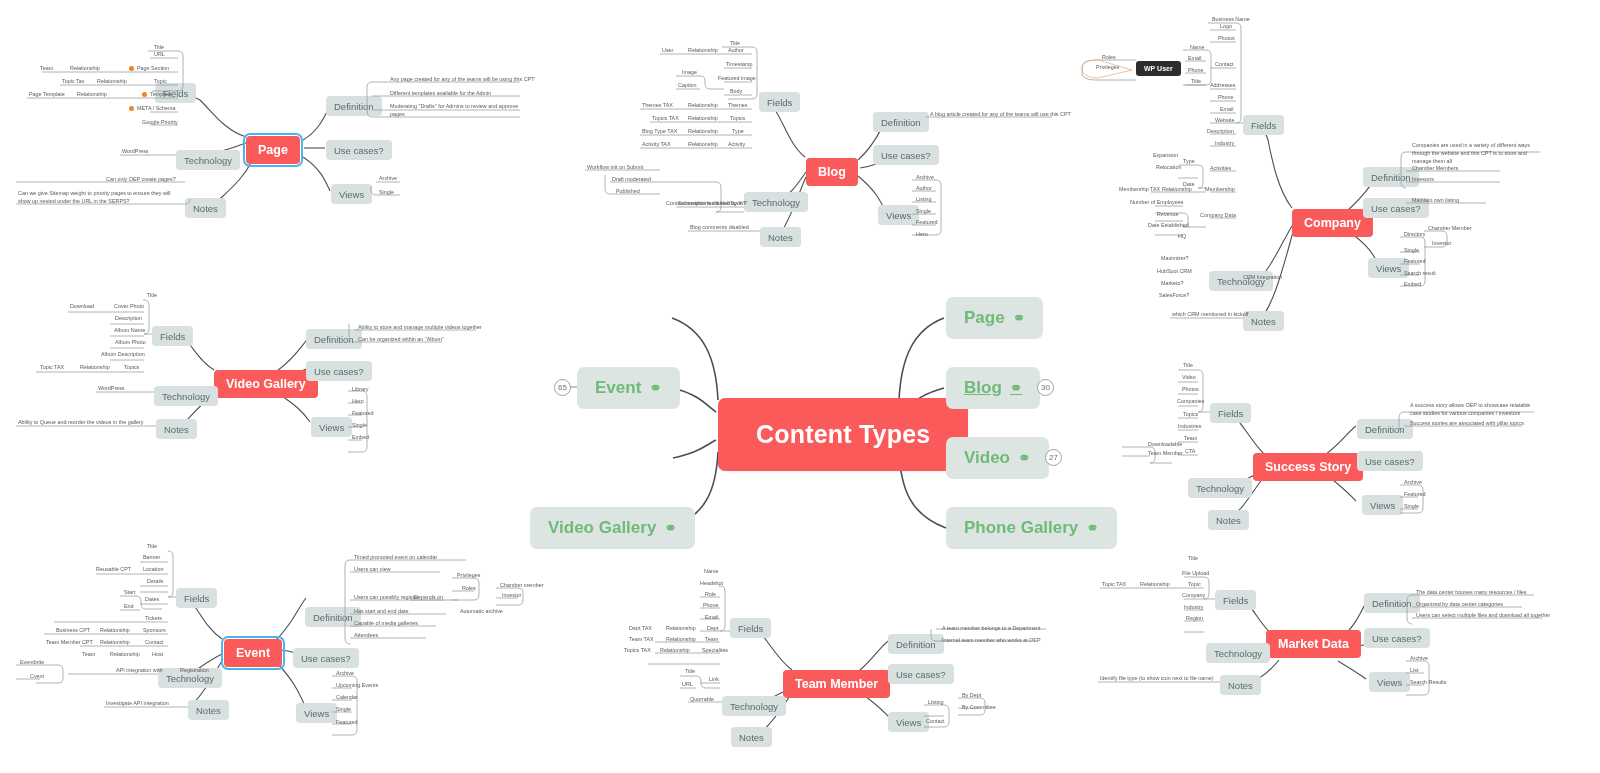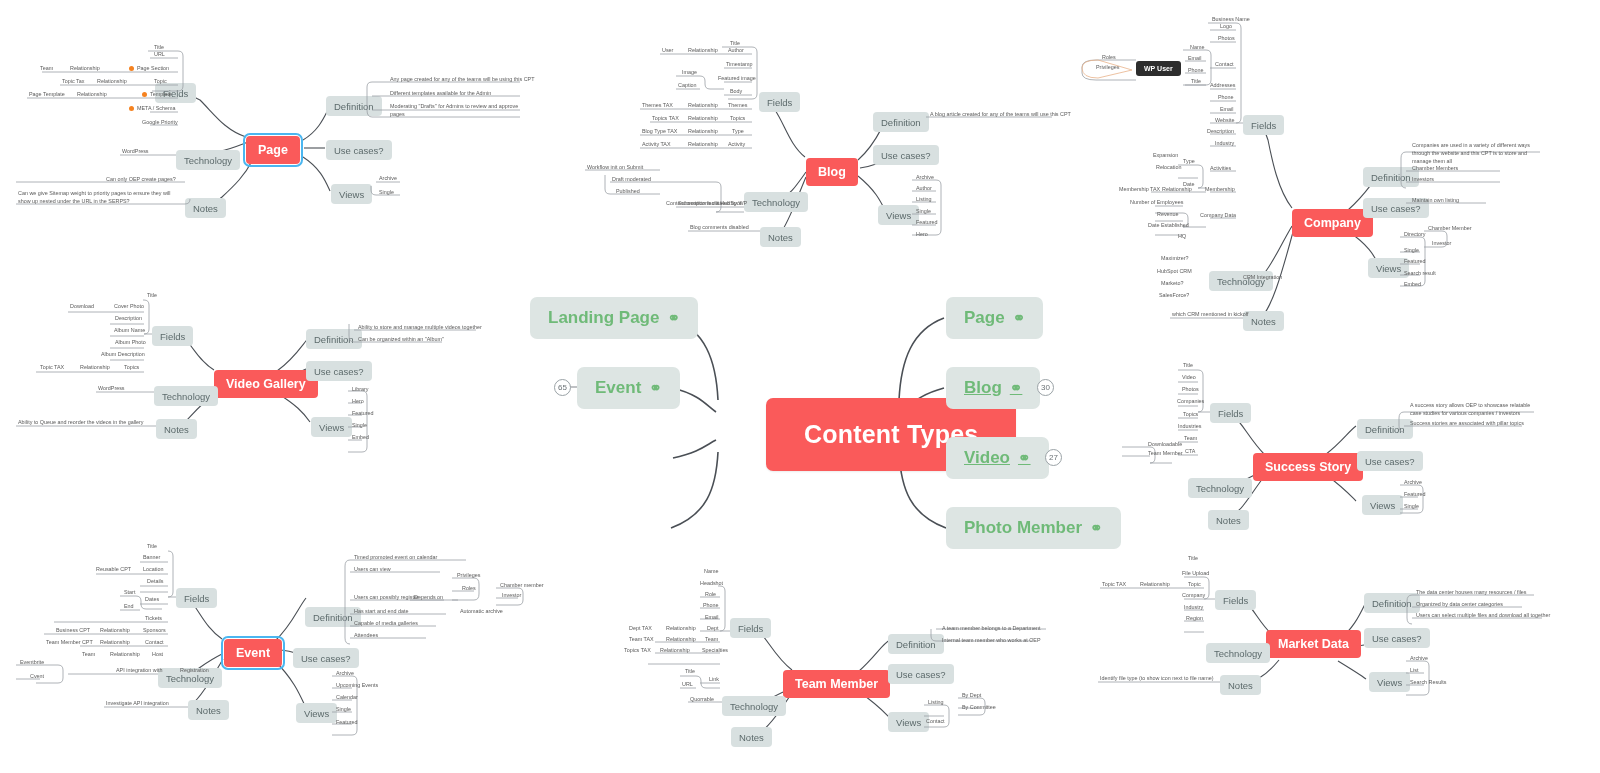--- a/index.html
+++ b/index.html
@@ -157,43 +157,43 @@
     <g fill="none" stroke="#4a4f55" stroke-width="1.1">
       <path d="M1278,640 C1262,628 1256,612 1246,602 C1242,599 1238,598 1234,598"></path>
       <path d="M1278,656 C1262,660 1256,650 1246,650"></path>
       <path d="M1279,660 C1264,678 1256,680 1246,682"></path>
       <path d="M1338,641 C1354,628 1360,614 1366,602"></path>
       <path d="M1339,650 C1352,648 1358,646 1364,645"></path>
       <path d="M1338,661 C1356,672 1362,676 1366,679"></path>
     </g>
   </svg>
 
-  <div class="node root" style="left:718px;top:398px;margin-left:48px;">Content Types</div>
-
-  <div class="node main-topic" style="left:530px;top:297px;">
-    <span>Landing Page</span><span class="lnk">⚭</span>
-  </div>
+  <div class="node root" style="left:718px;top:398px;">Content Types</div>
+
   <div class="node main-topic" style="left:577px;top:367px;">
     <span>Event</span><span class="lnk">⚭</span>
   </div>
   <div class="badge" style="left:554px;top:379px;">65</div>
+  <div class="node main-topic" style="left:530px;top:507px;">
+    <span>Video Gallery</span><span class="lnk">⚭</span>
+  </div>
 
   <div class="node main-topic" style="left:946px;top:297px;">
     <span>Page</span><span class="lnk">⚭</span>
   </div>
   <div class="node main-topic" style="left:946px;top:367px;text-decoration:underline;">
     <span>Blog</span><span class="lnk">⚭</span>
   </div>
   <div class="badge" style="left:1037px;top:379px;">30</div>
-  <div class="node main-topic" style="left:946px;top:437px;text-decoration:underline;">
+  <div class="node main-topic" style="left:946px;top:437px;">
     <span>Video</span><span class="lnk">⚭</span>
   </div>
   <div class="badge" style="left:1045px;top:449px;">27</div>
   <div class="node main-topic" style="left:946px;top:507px;">
-    <span>Photo Member</span><span class="lnk">⚭</span>
+    <span>Phone Gallery</span><span class="lnk">⚭</span>
   </div>
 
   <div class="node cpt sel" style="left:246px;top:136px;">Page</div>
   <div class="node branch" style="left:155px;top:83px;">Fields</div>
   <div class="node branch" style="left:185px;top:198px;">Notes</div>
   <div class="node branch" style="left:176px;top:150px;">Technology</div>
   <div class="node branch" style="left:326px;top:96px;">Definition</div>
   <div class="node branch" style="left:326px;top:140px;">Use cases?</div>
   <div class="node branch" style="left:331px;top:184px;">Views</div>
 

